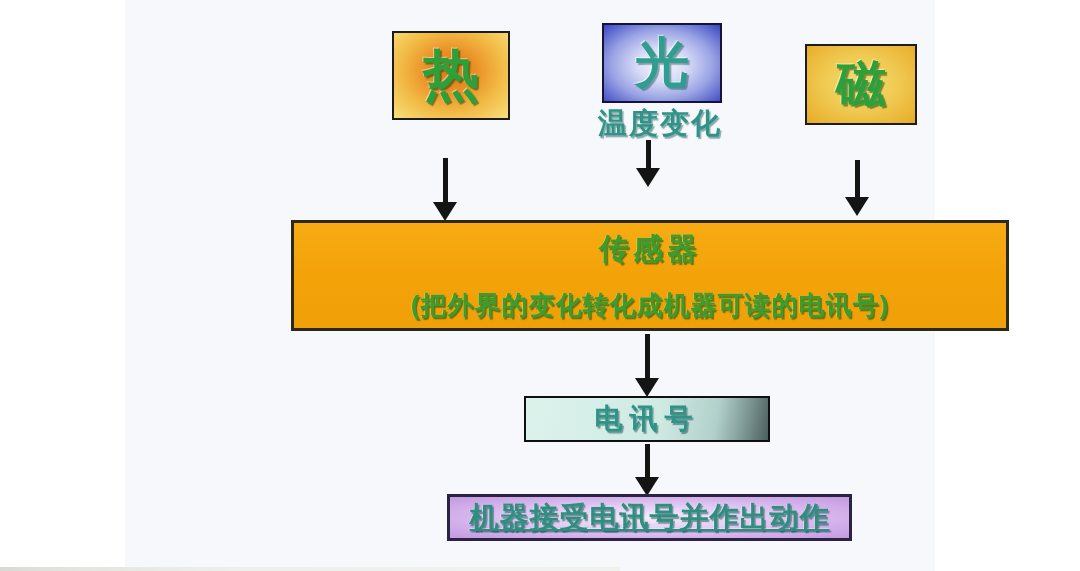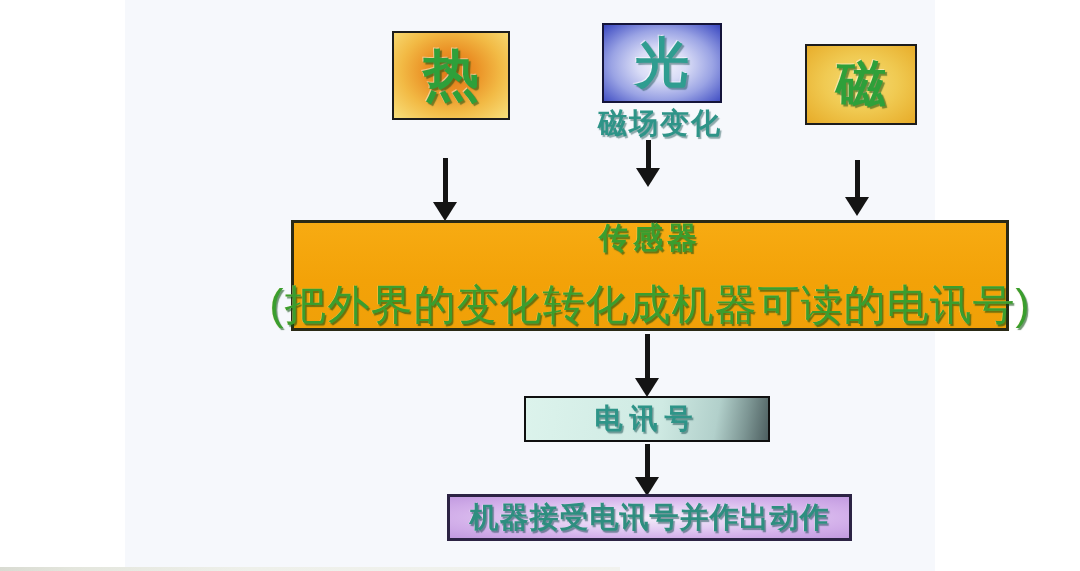--- a/index.html
+++ b/index.html
@@ -88,21 +88,21 @@
     box-sizing:border-box;
     display:flex;flex-direction:column;align-items:center;justify-content:center;
     gap:18px;
   }
   .sensor-title{
     font-weight:bold;font-size:30px;letter-spacing:4px;
     color:#3a9e2e;
     text-shadow:1.5px 1.5px 1px rgba(18,80,18,.6), -0.5px -0.5px 0 rgba(255,240,160,.5);
   }
   .sensor-subtitle{
-    font-weight:normal;font-size:42px;letter-spacing:1px;
+    font-weight:bold;font-size:26px;letter-spacing:1px;
     color:#3a9e2e;white-space:nowrap;
     text-shadow:1.5px 1.5px 1px rgba(18,80,18,.6), -0.5px -0.5px 0 rgba(255,240,160,.5);
   }
 
   
   .signal{
     position:absolute;left:399px;top:396px;width:246px;height:46px;
     background:linear-gradient(100deg,#dcf3ec 0%,#cfeae3 55%,#b2d0cb 78%,#7d9694 90%,#4d5f60 100%);
     border:2.5px solid #101010;
     box-sizing:border-box;
@@ -115,20 +115,21 @@
   
   .action{
     position:absolute;left:322px;top:494px;width:405px;height:47px;
     background:radial-gradient(ellipse at 50% 50%, #f4edfa 0%, #e3cdf3 40%, #d3b0ea 70%, #c29ae0 100%);
     border:3px solid #2c2344;
     box-sizing:border-box;
     display:flex;align-items:center;justify-content:center;
     font-weight:bold;font-size:29px;letter-spacing:1px;
     color:#2e8e80;white-space:nowrap;
     text-shadow:1.5px 1.5px 1px rgba(10,70,70,.5), -0.5px -0.5px 0 rgba(255,255,255,.6);
+    text-decoration:underline;
   }
 
   
   .footer-strip{
     position:absolute;left:0;bottom:0;width:620px;height:4px;
     background:linear-gradient(90deg,#d9dbd2 0%,#e4e6dd 12%,#eef0ea 40%,#f1f2ee 100%);
   }
 </style>
 </head>
 <body>
@@ -139,21 +140,21 @@
     <div class="node node-heat">
       <span class="glyph-green">热</span>
     </div>
     <div class="node node-light">
       <span class="glyph-teal">光</span>
     </div>
     <div class="node node-magnet">
       <span class="glyph-green">磁</span>
     </div>
 
-    <div class="caption cap-light">磁场变化</div>
+    <div class="caption cap-light">温度变化</div>
 
     <div class="arrow arrow-1">
       <div class="stem"></div>
       <div class="head"></div>
     </div>
     <div class="arrow arrow-2">
       <div class="stem"></div>
       <div class="head"></div>
     </div>
     <div class="arrow arrow-3">

